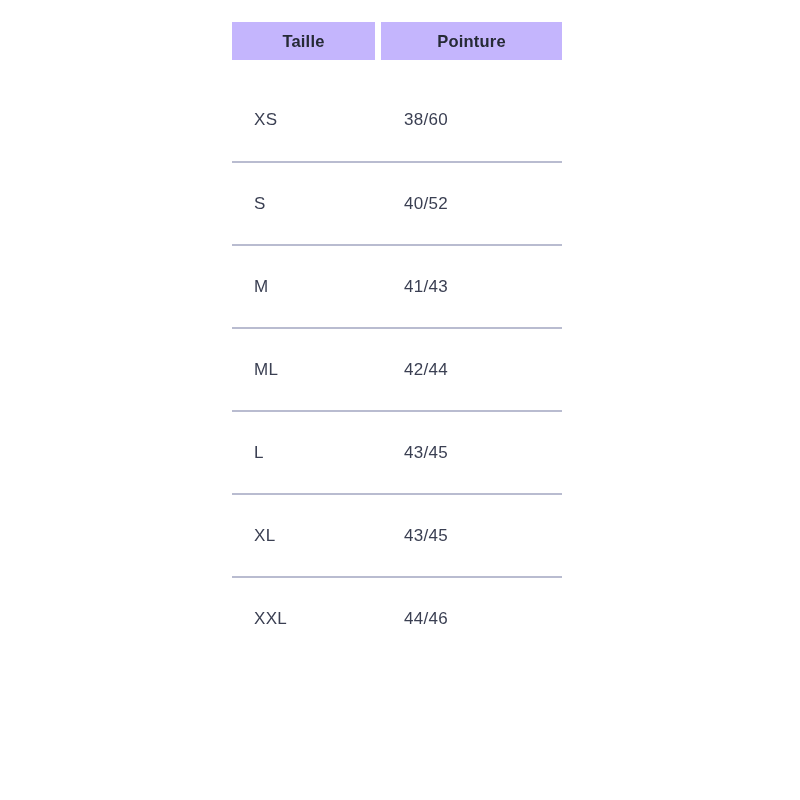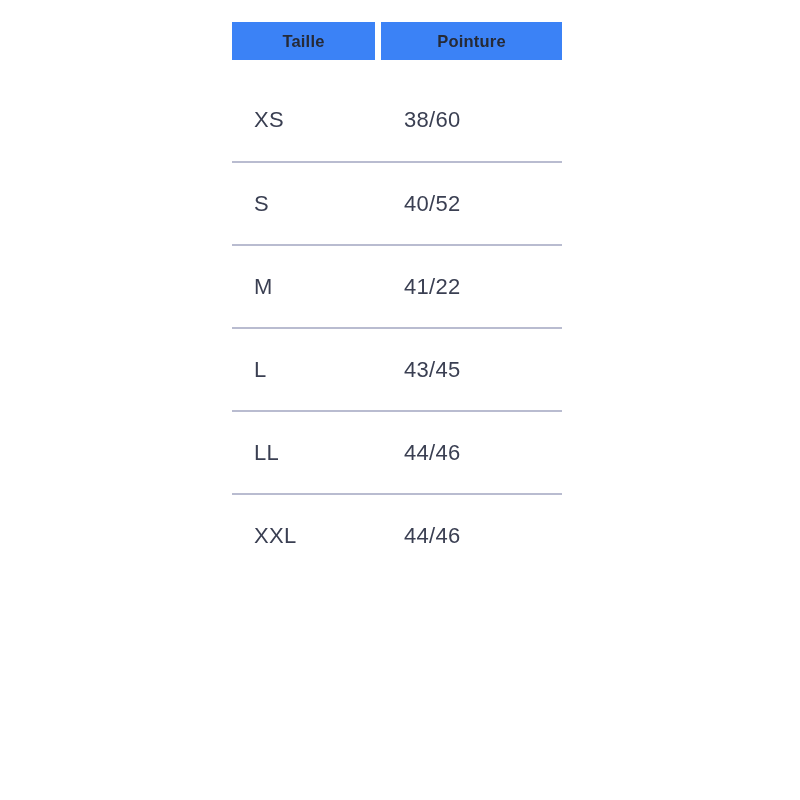--- a/index.html
+++ b/index.html
@@ -29,21 +29,21 @@
     width: 330px;
     border-collapse: collapse;
     table-layout: fixed;
   }
 
   #size-table col.col-taille { width: 146px; }
   #size-table col.col-pointure { width: 184px; }
 
   
   thead th {
-    background: #3b82f6;
+    background: #c4b5fd;
     color: #262a36;
     font-size: 16.5px;
     font-weight: 700;
     letter-spacing: 0.2px;
     text-align: center;
     height: 38px;
     padding: 0;
     border: 0;
     vertical-align: middle;
   }
@@ -55,21 +55,21 @@
   tbody tr.spacer-row td {
     height: 19px;
     padding: 0;
     border: 0;
   }
 
   
   tbody tr.data-row td {
     height: 83px;
     padding: 0 0 0 22px;
-    font-size: 22px;
+    font-size: 17px;
     font-weight: 400;
     color: #3a3f52;
     letter-spacing: 0.3px;
     text-align: left;
     vertical-align: middle;
     border-top: 2px solid #b9bcd0;
     box-sizing: border-box;
   }
   tbody tr.data-row.first-data td {
     border-top: 0;
@@ -108,35 +108,39 @@
         <td class="cell-pointure">38/60</td>
       </tr>
 
       <tr class="data-row">
         <td class="cell-taille">S</td>
         <td class="cell-pointure">40/52</td>
       </tr>
 
       <tr class="data-row">
         <td class="cell-taille">M</td>
-        <td class="cell-pointure">41/22</td>
+        <td class="cell-pointure">41/43</td>
       </tr>
 
+      <tr class="data-row">
+        <td class="cell-taille">ML</td>
+        <td class="cell-pointure">42/44</td>
+      </tr>
 
 
       <tr class="data-row">
         <td class="cell-taille">L</td>
         <td class="cell-pointure">43/45</td>
       </tr>
 
+      <tr class="data-row">
+        <td class="cell-taille">XL</td>
+        <td class="cell-pointure">43/45</td>
+      </tr>
 
-      <tr class="data-row">
-        <td class="cell-taille">LL</td>
-        <td class="cell-pointure">44/46</td>
-      </tr>
 
       <tr class="data-row">
         <td class="cell-taille">XXL</td>
         <td class="cell-pointure">44/46</td>
       </tr>
 
     </tbody>
   </table>
 
 </div>

